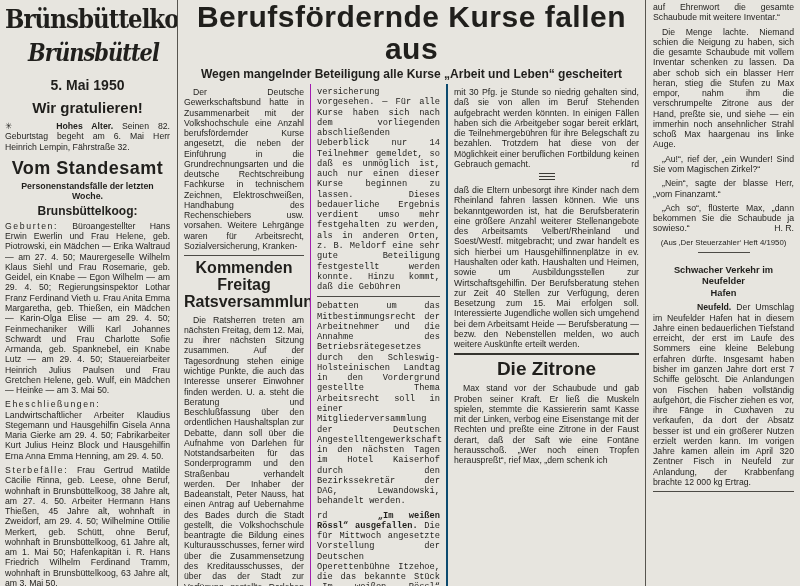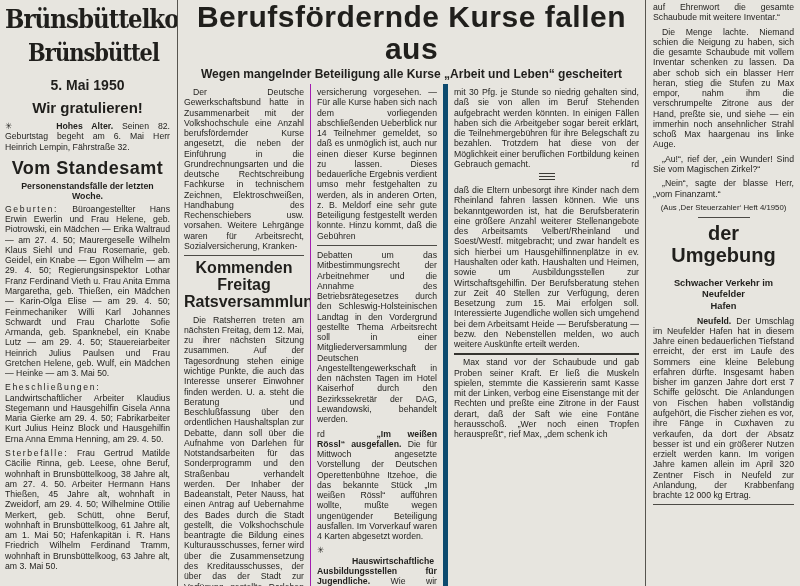--- a/index.html
+++ b/index.html
@@ -12,38 +12,38 @@
   .body{font-size:8.7px;line-height:1.18;text-align:justify;margin:0 0 4px;}
   .ind{text-indent:9px;}
   .lead{font-weight:bold;padding-left:35px;}
   .sp{letter-spacing:1.6px;}
   .sig{float:right;font-weight:normal;}
 
   
   .masthead{text-align:center;margin-bottom:2px;}
   .mh1{font-family:"DejaVu Serif",serif;font-weight:bold;font-size:23px;letter-spacing:-1px;
        transform:scaleY(1.12);line-height:1.0;margin-top:3px;}
-  .mh-row{display:flex;align-items:center;justify-content:center;gap:12px;margin-top:2px;}
+  .mh-row{display:flex;align-items:center;justify-content:center;gap:12px;margin-top:2px;font-style:italic;}
   .mh2{font-family:"DejaVu Serif",serif;font-weight:bold;font-size:21px;letter-spacing:-1px;transform:scaleY(1.12);}
   .orn{width:15px;height:12px;background:repeating-linear-gradient(180deg,#1d1c19 0 2px,transparent 2px 4px);}
   .crest{width:34px;height:40px;}
   .date{font-weight:bold;font-size:14px;text-align:center;margin:5px 0 6px;}
 
   .h-grat{font-weight:bold;font-size:15px;text-align:center;margin:2px 0 5px;}
   .h-stand{font-weight:bold;font-size:18px;text-align:center;margin:6px 0 2px;letter-spacing:.5px;}
   .h-stand-sub{font-weight:bold;font-size:8.8px;text-align:center;line-height:1.2;margin:0 0 2px;}
   .h-place{font-weight:bold;font-size:12px;text-align:center;margin:0 0 3px;}
 
   .mainhead{padding:1px 8px 3px;}
   .headline{font-weight:bold;font-size:30px;text-align:center;line-height:1.05;letter-spacing:.5px;}
   .subhead{font-weight:bold;font-size:12px;text-align:center;margin-top:3px;}
   .cols{display:flex;flex:1;overflow:hidden;}
   .c{box-sizing:border-box;padding:3px 6px 0;overflow:hidden;}
   .c1{width:133px;border-right:1px solid #a21caf;}
-  .c2{width:137px;border-right:5px solid #0c4a6e;}
+  .c2{width:137px;border-right:2px solid #0c4a6e;font-family:Liberation Mono, monospace;}
   .c3{flex:1;}
 
   .hr{border:0;border-top:1px solid #4c4a45;margin:3px 0 4px;}
   .hr-thick{border:0;border-top:2px solid #35342f;margin:4px 0 2px;}
   .hr-short{border:0;border-top:1px solid #4c4a45;width:52px;margin:5px auto 4px;}
   .squiggle{width:16px;height:8px;margin:2px auto 4px;
             background:repeating-linear-gradient(180deg,#3c3b36 0 1px,transparent 1px 3px);}
 
   .h-rats{font-weight:bold;font-size:16px;line-height:1.05;text-align:center;margin:2px 0 4px;}
   .h-zitrone{font-weight:bold;font-size:19px;text-align:center;margin:3px 0 3px;}
@@ -72,20 +72,21 @@
         <span class="orn"></span>
       </div>
     </div>
     <div class="date">5. Mai 1950</div>
 
     <div class="h-grat">Wir gratulieren!</div>
     <p class="body"><span>✳</span> <span class="lead">Hohes Alter.</span> <span>Seinen 82. Geburtstag begeht am 6. Mai Herr Heinrich Lempin, Fährstraße 32.</span></p>
 
     <div class="h-stand">Vom Standesamt</div>
     <div class="h-stand-sub">Personenstandsfälle der letzten Woche.</div>
+    <div class="h-place">Brunsbüttelkoog:</div>
 
     <p class="body"><span class="sp">Geburten:</span> <span>Büroangestellter Hans Erwin Ewerlin und Frau Helene, geb. Piotrowski, ein Mädchen — Erika Waltraud — am 27. 4. 50; Maurergeselle Wilhelm Klaus Siehl und Frau Rosemarie, geb. Geidel, ein Knabe — Egon Wilhelm — am 29. 4. 50; Regierungsinspektor Lothar Franz Ferdinand Vieth u. Frau Anita Emma Margaretha, geb. Thießen, ein Mädchen — Karin-Olga Elise — am 29. 4. 50; Feinmechaniker Willi Karl Johannes Schwardt und Frau Charlotte Sofie Armanda, geb. Spanknebel, ein Knabe Lutz — am 29. 4. 50; Stauereiarbeiter Heinrich Julius Paulsen und Frau Gretchen Helene, geb. Wulf, ein Mädchen — Heinke — am 3. Mai 50.</span></p>
     <p class="body"><span class="sp">Eheschließungen:</span> <span>Landwirtschaftlicher Arbeiter Klaudius Stegemann und Hausgehilfin Gisela Anna Maria Gierke am 29. 4. 50; Fabrikarbeiter Kurt Julius Heinz Block und Hausgehilfin Erna Anna Emma Henning, am 29. 4. 50.</span></p>
     <p class="body"><span class="sp">Sterbefälle:</span> <span>Frau Gertrud Matilde Cäcilie Rinna, geb. Leese, ohne Beruf, wohnhaft in Brunsbüttelkoog, 38 Jahre alt, am 27. 4. 50. Arbeiter Hermann Hans Thießen, 45 Jahre alt, wohnhaft in Zweidorf, am 29. 4. 50; Wilhelmine Ottilie Merkert, geb. Schütt, ohne Beruf, wohnhaft in Brunsbüttelkoog, 61 Jahre alt, am 1. Mai 50; Hafenkapitän i. R. Hans Friedrich Wilhelm Ferdinand Tramm, wohnhaft in Brunsbüttelkoog, 63 Jahre alt, am 3. Mai 50.</span></p>
   </div>
 
   <div class="col-main">
     <div class="mainhead">
       <div class="headline">Berufsfördernde Kurse fallen aus</div>
       <div class="subhead">Wegen mangelnder Beteiligung alle Kurse „Arbeit und Leben“ gescheitert</div>
@@ -109,34 +110,35 @@
         <p class="body">Debatten um das Mitbestimmungsrecht der Arbeitnehmer und die Annahme des Betriebsrätegesetzes durch den Schleswig-Holsteinischen Landtag in den Vordergrund gestellte Thema Arbeitsrecht soll in einer Mitgliederversammlung der Deutschen Angestelltengewerkschaft in den nächsten Tagen im Hotel Kaiserhof durch den Bezirkssekretär der DAG, Lewandowski, behandelt werden.</p>
         <p class="body"><span>rd</span> <span class="lead">„Im weißen Rössl“ ausgefallen.</span> <span>Die für Mittwoch angesetzte Vorstellung der Deutschen Operettenbühne Itzehoe, die das bekannte Stück „Im weißen Rössl“ aufführen wollte, mußte wegen ungenügender Beteiligung ausfallen. Im Vorverkauf waren 4 Karten abgesetzt worden.</span></p>
         <p class="body"><span>✳</span> <span class="lead">Hauswirtschaftliche Ausbildungsstellen für Jugendliche.</span> <span>Wie wir erfahren, fuhr die Berufsberaterin des Arbeitsamts Heide am 18. 4. 1950 mit 20 weiblichen Jugendlichen nach dem Rheinland, um diese dort in hauswirtschaftlichen Ausbildungsstellen unterzubringen. Frl. Rummelt ist inzwischen von ihrer Fahrt zurückgekehrt und berichtet, wie freundlich die Mädchen aufgenommen und wie ordentlich sie untergebracht wurden, so</span></p>
       </div>
 
       <div class="c c3">
         <p class="body"><span>mit 30 Pfg. je Stunde so niedrig gehalten sind, daß sie von allen im Beruf Stehenden aufgebracht werden könnten. In einigen Fällen haben sich die Arbeitgeber sogar bereit erklärt, die Teilnehmergebühren für ihre Belegschaft zu bezahlen. Trotzdem hat diese von der Möglichkeit einer beruflichen Fortbildung keinen Gebrauch gemacht.</span> <span class="sig">rd</span></p>
         <div class="squiggle"></div>
         <p class="body">daß die Eltern unbesorgt ihre Kinder nach dem Rheinland fahren lassen können. Wie uns bekanntgeworden ist, hat die Berufsberaterin eine größere Anzahl weiterer Stellenangebote des Arbeitsamts Velbert/Rheinland und Soest/Westf. mitgebracht; und zwar handelt es sich hierbei um Hausgehilfinnenplätze in ev. Haushalten oder kath. Haushalten und Heimen, sowie um Ausbildungsstellen zur Wirtschaftsgehilfin. Der Berufsberatung stehen zur Zeit 40 Stellen zur Verfügung, deren Besetzung zum 15. Mai erfolgen soll. Interessierte Jugendliche wollen sich umgehend bei dem Arbeitsamt Heide — Berufsberatung — bezw. den Nebenstellen melden, wo auch weitere Auskünfte erteilt werden.</p>
         <hr class="hr-thick">
+        <div class="h-zitrone">Die Zitrone</div>
         <p class="body ind">Max stand vor der Schaubude und gab Proben seiner Kraft. Er ließ die Muskeln spielen, stemmte die Kassiererin samt Kasse mit der Linken, verbog eine Eisenstange mit der Rechten und preßte eine Zitrone in der Faust derart, daß der Saft wie eine Fontäne herausschoß. „Wer noch einen Tropfen herauspreßt“, rief Max, „dem schenk ich</p>
       </div>
     </div>
   </div>
 
   <div class="col-right">
     <p class="body">auf Ehrenwort die gesamte Schaubude mit weitere Inventar.“</p>
     <p class="body ind">Die Menge lachte. Niemand schien die Neigung zu haben, sich die gesamte Schaubude mit vollem Inventar schenken zu lassen. Da aber schob sich ein blasser Herr heran, stieg die Stufen zu Max empor, nahm ihm die verschrumpelte Zitrone aus der Hand, preßte sie, und siehe — ein immerhin noch ansehnlicher Strahl schoß Max haargenau ins linke Auge.</p>
     <p class="body ind">„Au!“, rief der, „ein Wunder! Sind Sie vom Magischen Zirkel?“</p>
     <p class="body ind">„Nein“, sagte der blasse Herr, „vom Finanzamt.“</p>
+    <p class="body ind"><span>„Ach so“, flüsterte Max, „dann bekommen Sie die Schaubude ja sowieso.“</span> <span class="sig">H. R.</span></p>
     <div class="source">(Aus ‚Der Steuerzahler‘ Heft 4/1950)</div>
     <hr class="hr-short">
     <div class="h-umgebung">
-      <div>der Umgebung</div>
     </div>
     <div class="h-hafen">
       <div>Schwacher Verkehr im Neufelder</div>
       <div>Hafen</div>
     </div>
     <p class="body ind"><span class="lead">Neufeld.</span> <span>Der Umschlag im Neufelder Hafen hat in diesem Jahre einen bedauerlichen Tiefstand erreicht, der erst im Laufe des Sommers eine kleine Belebung erfahren dürfte. Insgesamt haben bisher im ganzen Jahre dort erst 7 Schiffe gelöscht. Die Anlandungen von Fischen haben vollständig aufgehört, die Fischer ziehen es vor, ihre Fänge in Cuxhaven zu verkaufen, da dort der Absatz besser ist und ein größerer Nutzen erzielt werden kann. Im vorigen Jahre kamen allein im April 320 Zentner Fisch in Neufeld zur Anlandung, der Krabbenfang brachte 12 000 kg Ertrag.</span></p>
     <hr class="hr">
   </div>
 
 </div>

